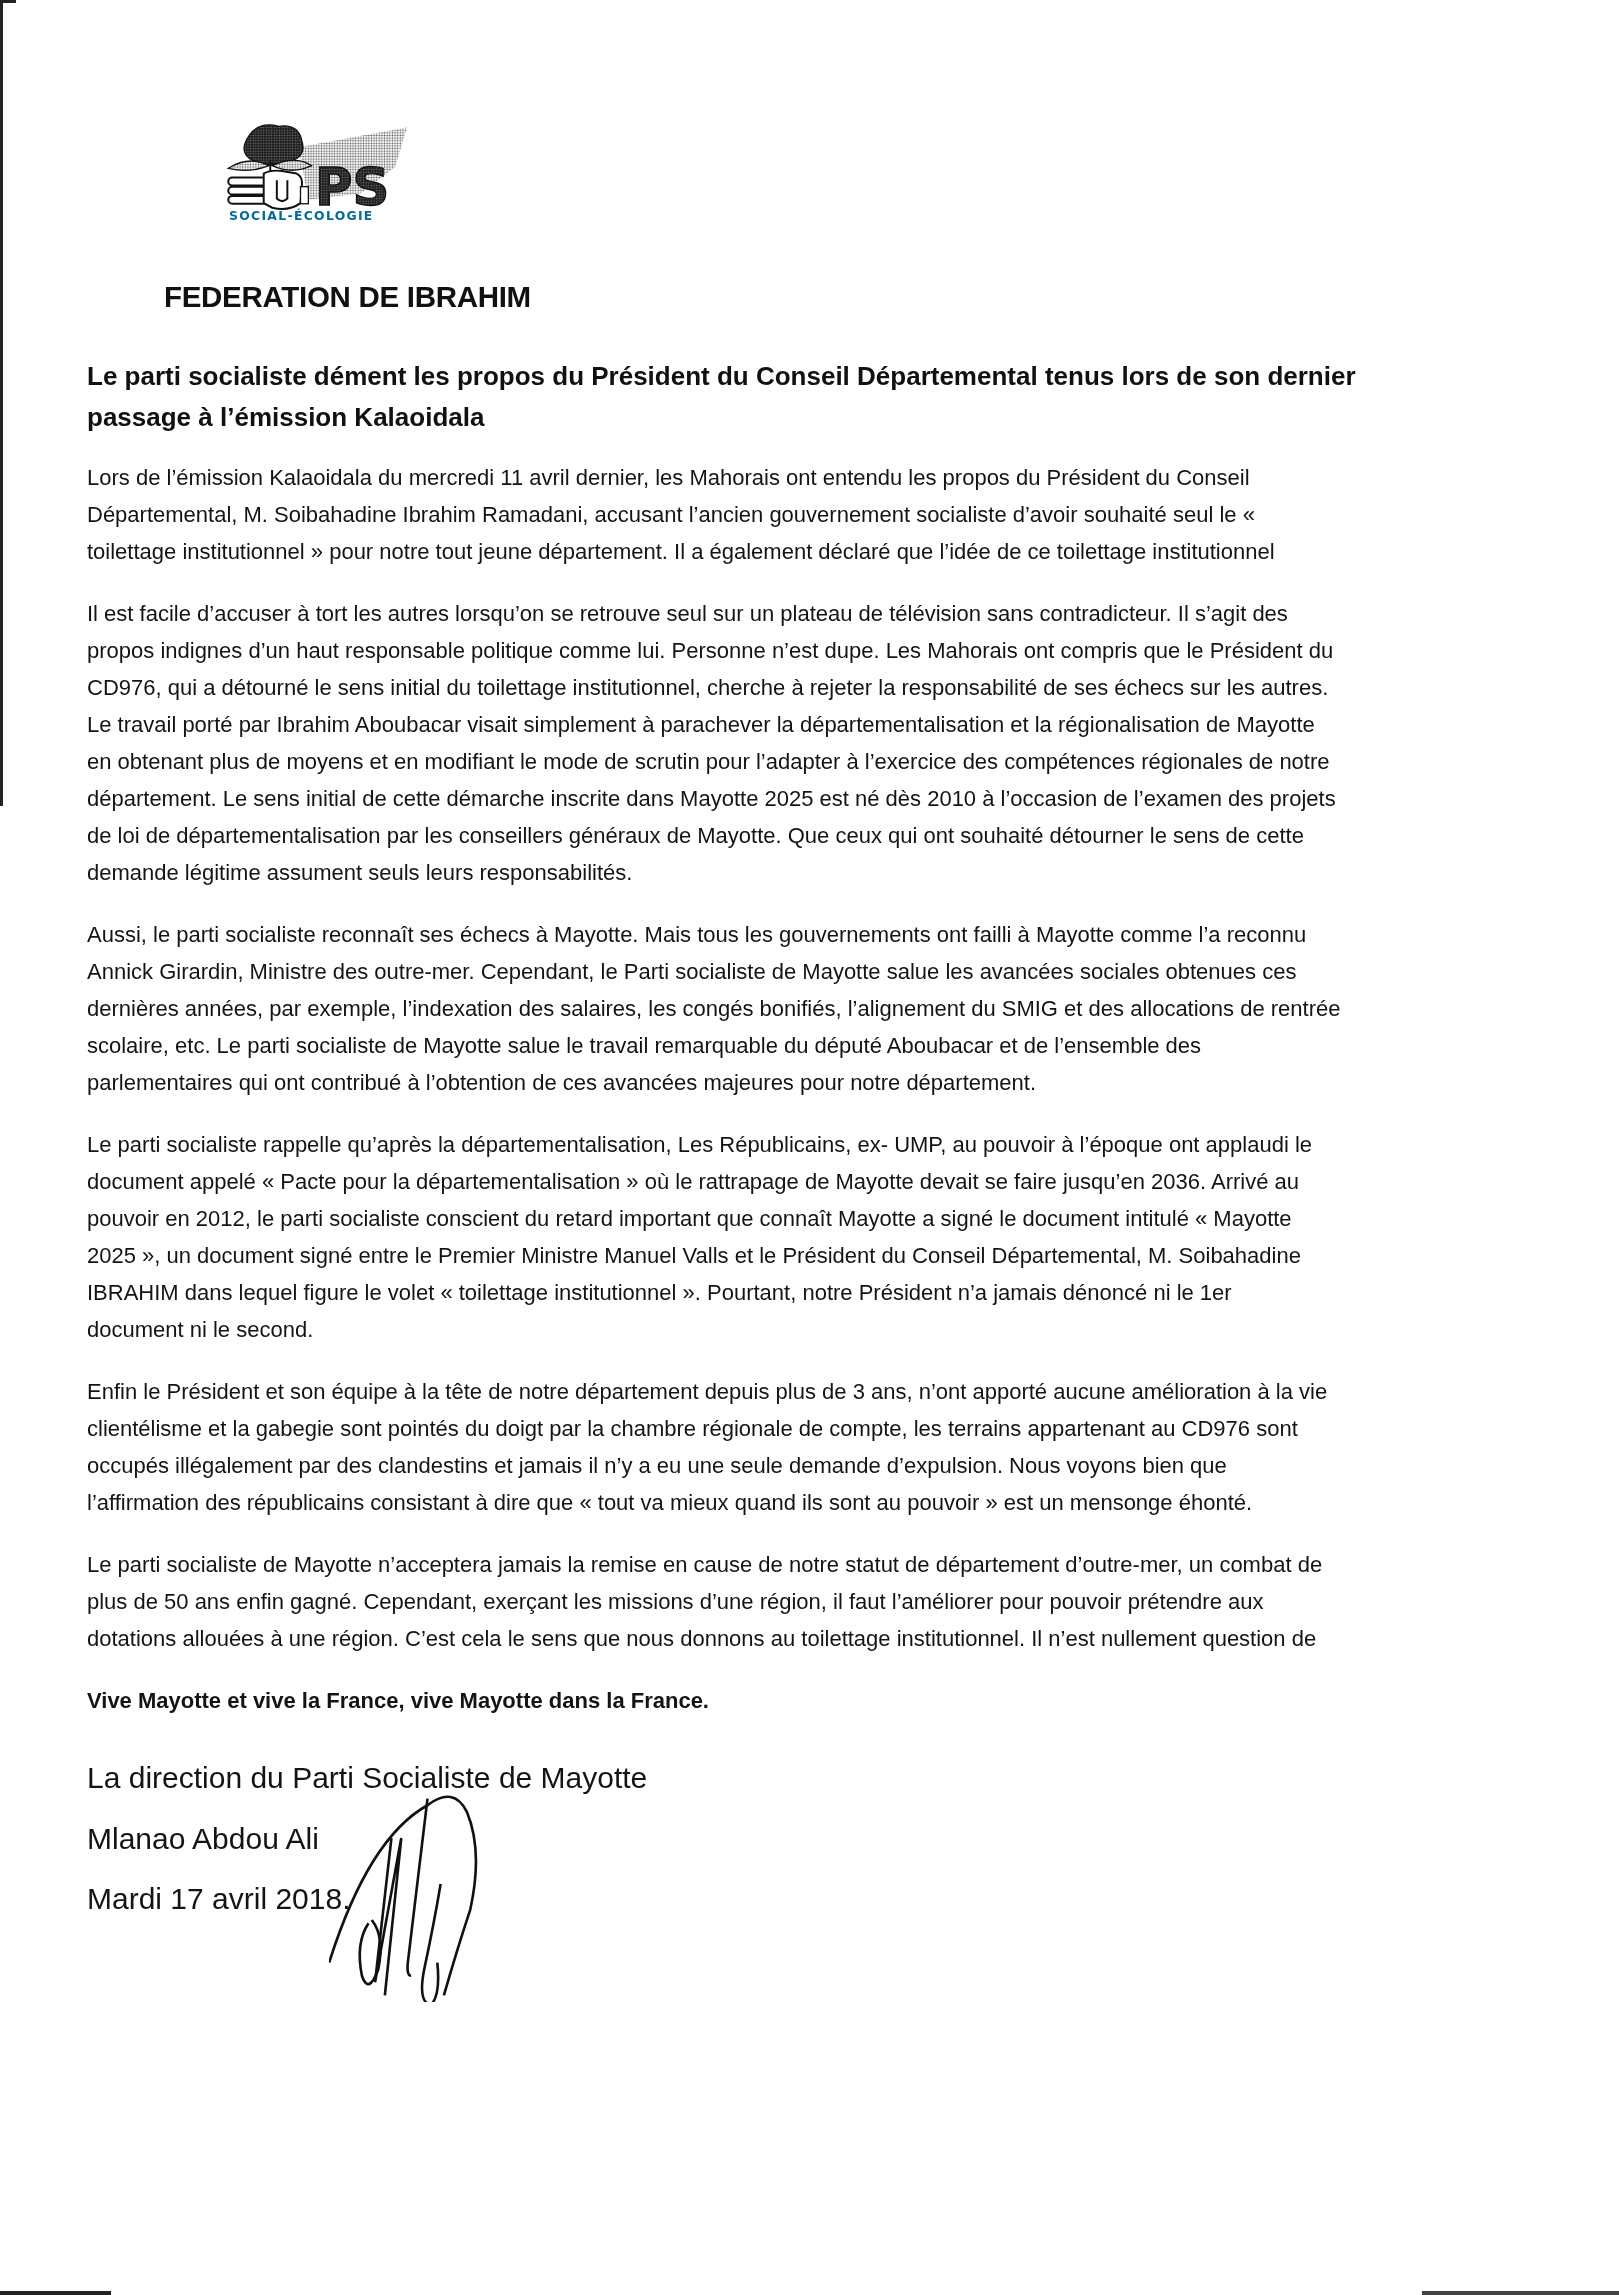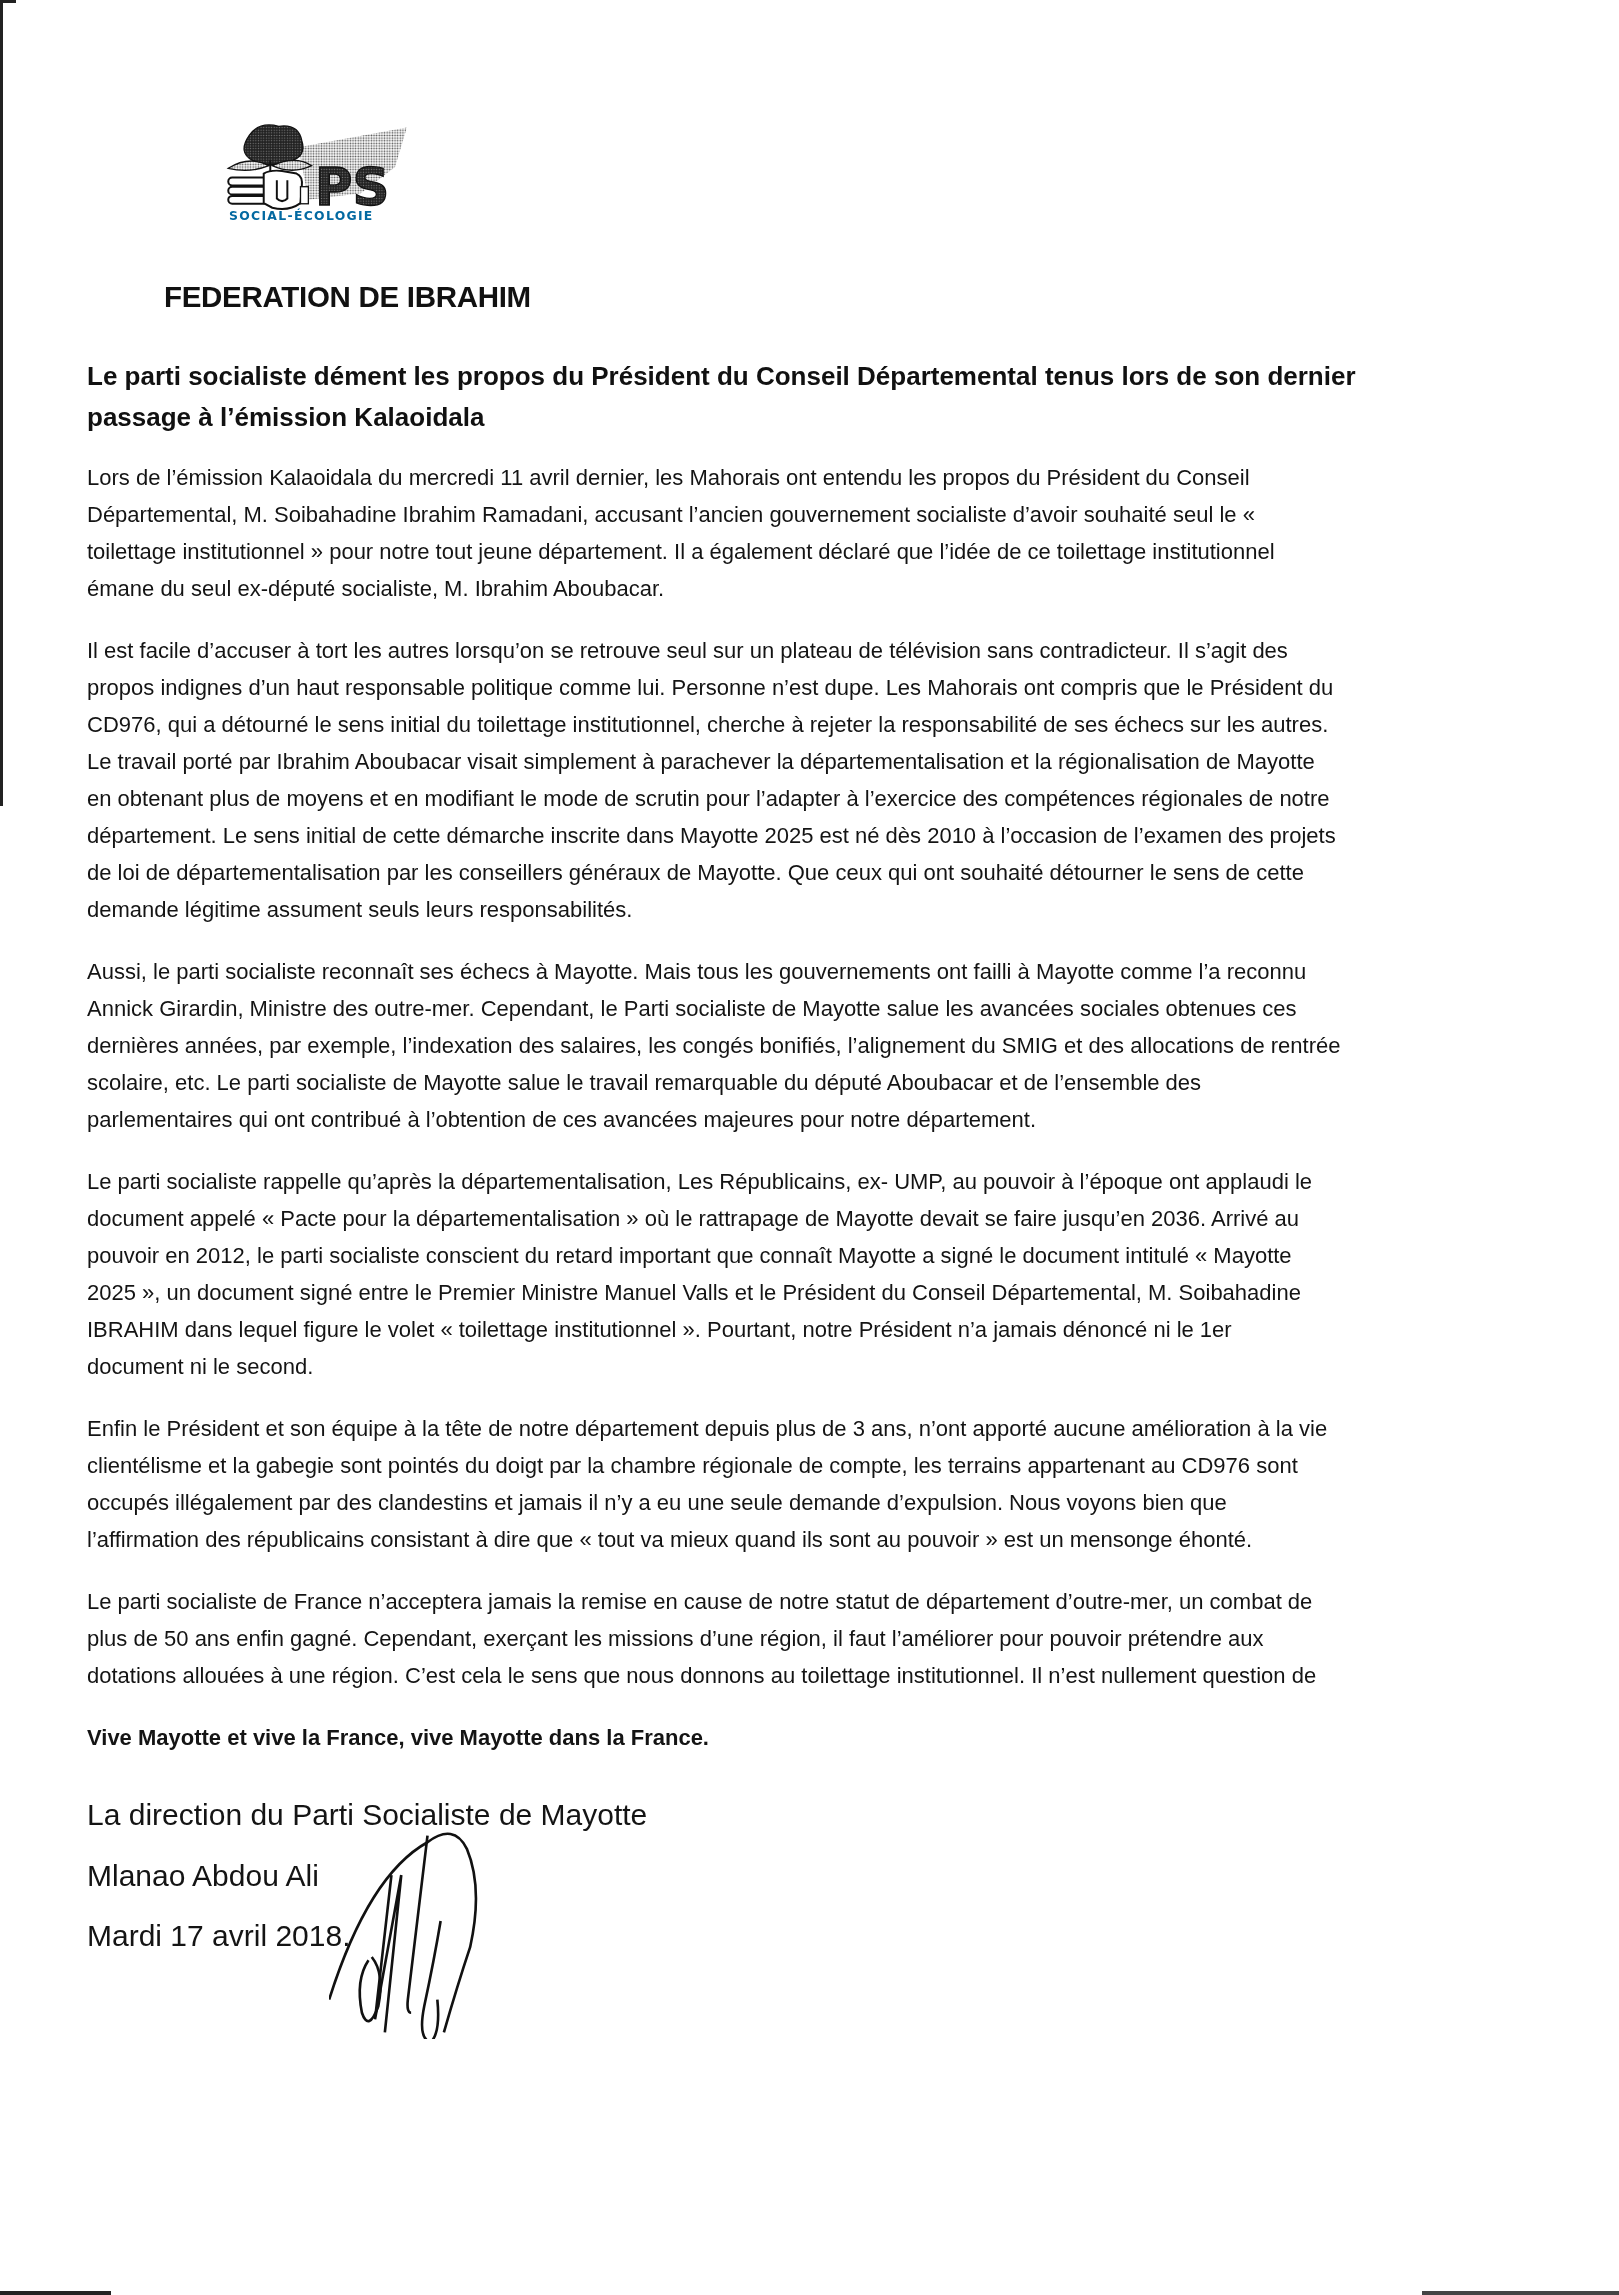--- a/index.html
+++ b/index.html
@@ -180,21 +180,20 @@
   <div>Le parti socialiste dément les propos du Président du Conseil Départemental tenus lors de son dernier</div>
   <div>passage à l’émission Kalaoidala</div>
 </div>
 
 <div class="body">
 
   <p class="para">
     <span class="line">Lors de l’émission Kalaoidala du mercredi 11 avril dernier, les Mahorais ont entendu les propos du Président du Conseil</span>
     <span class="line">Départemental, M. Soibahadine Ibrahim Ramadani, accusant l’ancien gouvernement socialiste d’avoir souhaité seul le «</span>
     <span class="line">toilettage institutionnel » pour notre tout jeune département. Il a également déclaré que l’idée de ce toilettage institutionnel</span>
-    <span class="line">émane du seul ex-député socialiste, M. Ibrahim Aboubacar.</span>
   </p>
 
   <p class="para">
     <span class="line">Il est facile d’accuser à tort les autres lorsqu’on se retrouve seul sur un plateau de télévision sans contradicteur. Il s’agit des</span>
     <span class="line">propos indignes d’un haut responsable politique comme lui. Personne n’est dupe. Les Mahorais ont compris que le Président du</span>
     <span class="line">CD976, qui a détourné le sens initial du toilettage institutionnel, cherche à rejeter la responsabilité de ses échecs sur les autres.</span>
     <span class="line">Le travail porté par Ibrahim Aboubacar visait simplement à parachever la départementalisation et la régionalisation de Mayotte</span>
     <span class="line">en obtenant plus de moyens et en modifiant le mode de scrutin pour l’adapter à l’exercice des compétences régionales de notre</span>
     <span class="line">département. Le sens initial de cette démarche inscrite dans Mayotte 2025 est né dès 2010 à l’occasion de l’examen des projets</span>
     <span class="line">de loi de départementalisation par les conseillers généraux de Mayotte. Que ceux qui ont souhaité détourner le sens de cette</span>
@@ -219,21 +218,21 @@
   </p>
 
   <p class="para">
     <span class="line">Enfin le Président et son équipe à la tête de notre département depuis plus de 3 ans, n’ont apporté aucune amélioration à la vie</span>
     <span class="line">clientélisme et la gabegie sont pointés du doigt par la chambre régionale de compte, les terrains appartenant au CD976 sont</span>
     <span class="line">occupés illégalement par des clandestins et jamais il n’y a eu une seule demande d’expulsion. Nous voyons bien que</span>
     <span class="line">l’affirmation des républicains consistant à dire que « tout va mieux quand ils sont au pouvoir » est un mensonge éhonté.</span>
   </p>
 
   <p class="para">
-    <span class="line">Le parti socialiste de France n’acceptera jamais la remise en cause de notre statut de département d’outre-mer, un combat de</span>
+    <span class="line">Le parti socialiste de Mayotte n’acceptera jamais la remise en cause de notre statut de département d’outre-mer, un combat de</span>
     <span class="line">plus de 50 ans enfin gagné. Cependant, exerçant les missions d’une région, il faut l’améliorer pour pouvoir prétendre aux</span>
     <span class="line">dotations allouées à une région. C’est cela le sens que nous donnons au toilettage institutionnel. Il n’est nullement question de</span>
   </p>
 
   <p class="para closing">
     <span class="line">Vive Mayotte et vive la France, vive Mayotte dans la France.</span>
   </p>
 
   <div class="sig-block">
     <div class="sig-line">La direction du Parti Socialiste de Mayotte</div>

